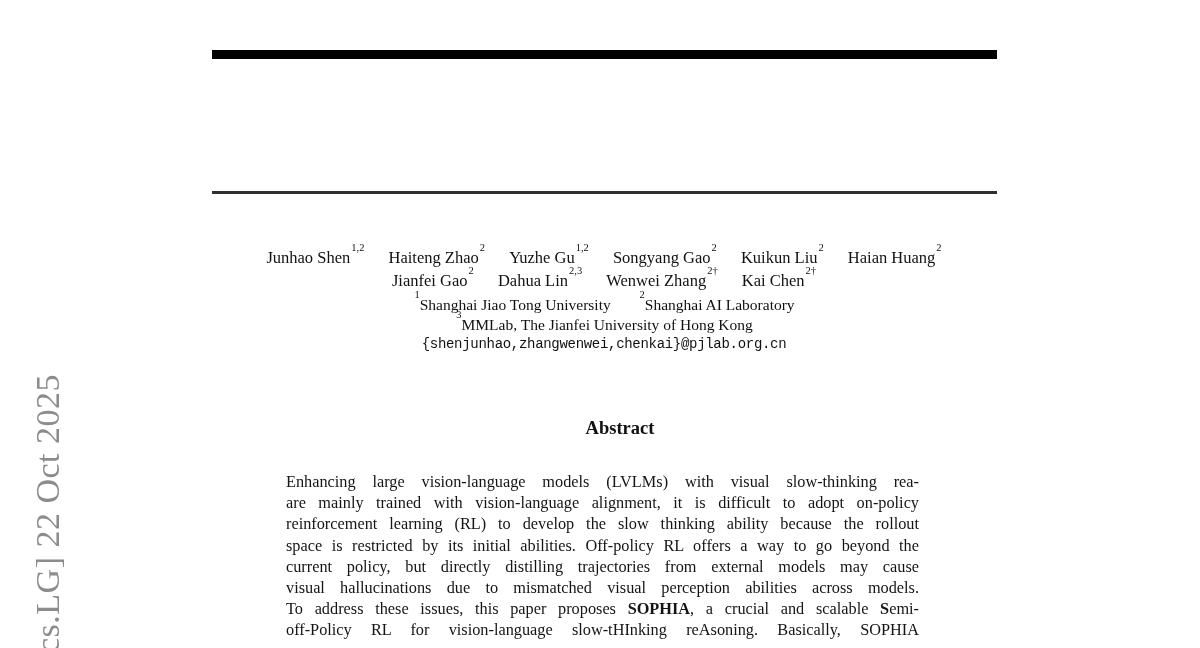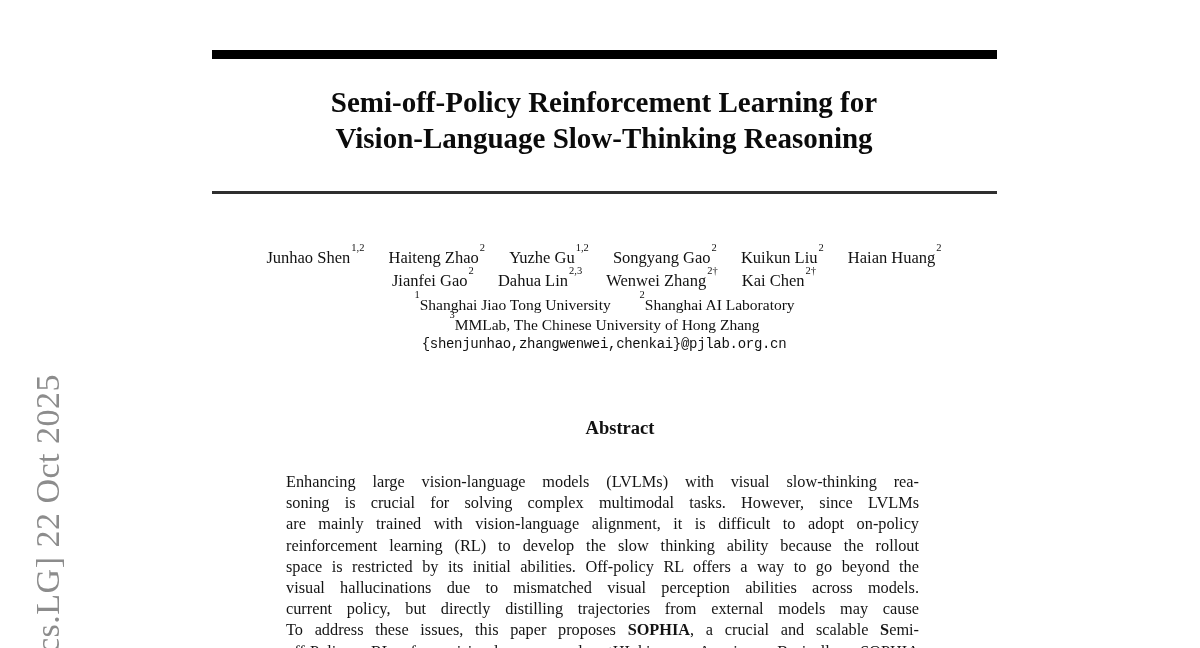--- a/index.html
+++ b/index.html
@@ -42,24 +42,20 @@
 <body>
 
 <div class="page">
 
   <div class="watermark">cs.LG] 22 Oct 2025</div>
 
   <div class="content">
 
     <div class="rule-thick"></div>
 
-    <h1 class="title">
-      <span class="tline">Semi-off-Policy Reinforcement Learning for</span>
-      <span class="tline">Vision-Language Slow-Thinking Reasoning</span>
-    </h1>
 
     <div class="rule-thin"></div>
 
     <div class="authors">
       <div class="author-row">
         <span class="author"><span>Junhao Shen</span><sup class="aff">1,2</sup></span>
         <span class="author"><span>Haiteng Zhao</span><sup class="aff">2</sup></span>
         <span class="author"><span>Yuzhe Gu</span><sup class="aff">1,2</sup></span>
         <span class="author"><span>Songyang Gao</span><sup class="aff">2</sup></span>
         <span class="author"><span>Kuikun Liu</span><sup class="aff">2</sup></span>
@@ -72,36 +68,35 @@
         <span class="author"><span>Kai Chen</span><sup class="aff">2†</sup></span>
       </div>
     </div>
 
     <div class="affils">
       <div class="affil-row">
         <span class="affil"><sup class="aff">1</sup><span>Shanghai Jiao Tong University</span></span>
         <span class="affil"><sup class="aff">2</sup><span>Shanghai AI Laboratory</span></span>
       </div>
       <div class="affil-row">
-        <span class="affil"><sup class="aff">3</sup><span>MMLab, The Chinese University of Hong Zhang</span></span>
+        <span class="affil"><sup class="aff">3</sup><span>MMLab, The Jianfei University of Hong Kong</span></span>
       </div>
     </div>
 
     <div class="email">{shenjunhao,zhangwenwei,chenkai}@pjlab.org.cn</div>
 
     <div class="abstract-head">Abstract</div>
 
     <div class="abstract">
       <div class="abs-line">Enhancing large vision-language models (LVLMs) with visual slow-thinking rea-</div>
-      <div class="abs-line">soning is crucial for solving complex multimodal tasks. However, since LVLMs</div>
       <div class="abs-line">are mainly trained with vision-language alignment, it is difficult to adopt on-policy</div>
       <div class="abs-line">reinforcement learning (RL) to develop the slow thinking ability because the rollout</div>
       <div class="abs-line">space is restricted by its initial abilities. Off-policy RL offers a way to go beyond the</div>
+      <div class="abs-line">current policy, but directly distilling trajectories from external models may cause</div>
       <div class="abs-line">visual hallucinations due to mismatched visual perception abilities across models.</div>
-      <div class="abs-line">current policy, but directly distilling trajectories from external models may cause</div>
       <div class="abs-line">
         <span>To address these issues, this paper proposes </span><b>SOPHIA</b><span>, a crucial and scalable </span><b>S</b><span>emi-</span>
       </div>
       <div class="abs-line">off-Policy RL for vision-language slow-tHInking reAsoning. Basically, SOPHIA</div>
     </div>
 
   </div>
 </div>
 
 </body></html>

